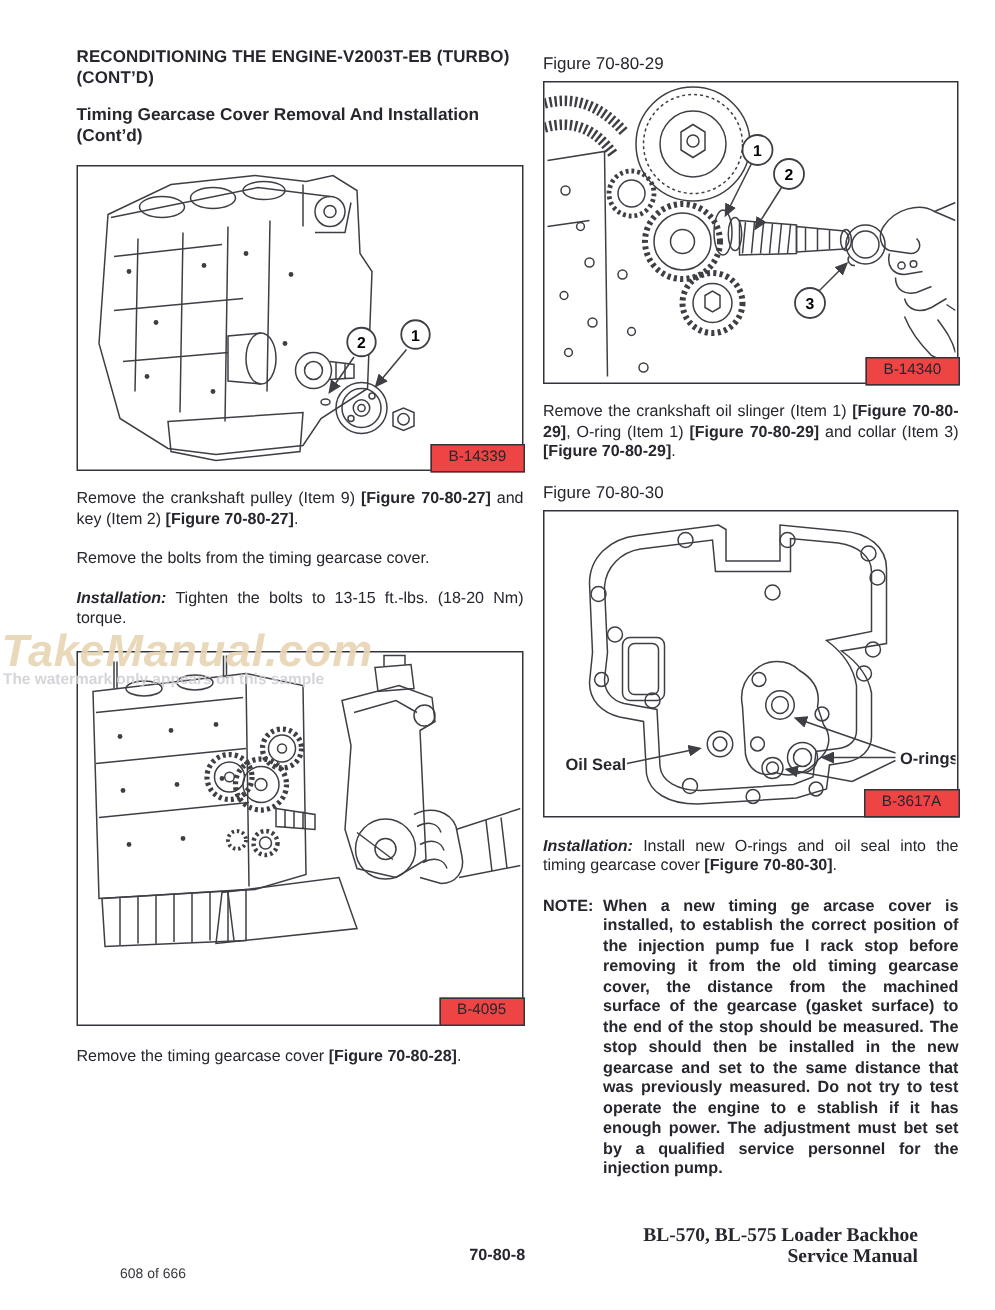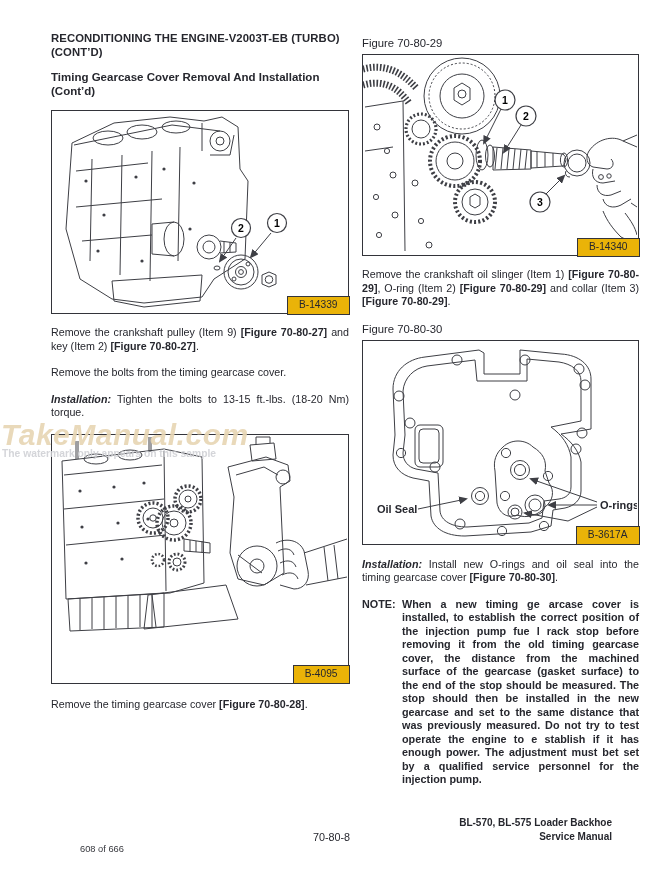--- a/index.html
+++ b/index.html
@@ -12,21 +12,21 @@
   .col-left  { left:25px;  top:31px; width:298px; }
   .col-right { left:336px; top:30px; width:277px; }
 
   .h1 { font-size:11.3px; line-height:14px; font-weight:bold; letter-spacing:.1px; margin-bottom:11px; }
   .h2 { font-size:11.5px; line-height:14px; font-weight:bold; margin-bottom:12px; }
   .figcap { font-size:11.3px; line-height:14px; font-weight:normal; margin-bottom:4px; }
 
   .figbox { position:relative; border:1.5px solid #33343a; background:#fff; margin-bottom:12px; }
   .figbox svg { display:block; }
   .refcode {
-    position:absolute; right:-1.5px; bottom:-1.5px; background:#eab308;
+    position:absolute; right:-1.5px; bottom:-1.5px; background:#ef4444;
     border:1.5px solid #33343a; font-size:10.2px; line-height:12px;
     padding:2px 11px 3px 11px; color:#26272e;
   }
 
   p.body { font-size:10.7px; line-height:13.5px; text-align:justify; margin-bottom:13px; color:#26272e; }
   p.body b { font-weight:bold; }
   .ital { font-style:italic; }
 
   .note { display:flex; font-weight:bold; font-size:10.8px; line-height:13.5px; }
   .note-label { width:40px; flex:none; }
@@ -34,22 +34,22 @@
 
   .watermark {
     position:absolute; left:1px; top:418px; z-index:6; pointer-events:none;
     font-size:30px; font-weight:bold; color:rgba(231,214,180,.92); letter-spacing:.5px;font-style:italic;
   }
   .watermark-sub {
     position:absolute; left:2px; top:448px; z-index:6; pointer-events:none;
     font-size:10.3px; font-weight:bold; color:rgba(205,206,210,.85);
   }
 
-  .footer-right { position:absolute; right:51px; top:816px; text-align:right; font-size:10px; line-height:14px; font-weight:bold; }
-  .footer-center{ position:absolute; left:0; width:663px; top:831px; text-align:center; font-size:10.8px; font-weight:normal; }
+  .footer-right { position:absolute; right:51px; top:816px; text-align:right; font-size:13px; line-height:14px; font-weight:bold;font-family:Liberation Serif, serif; }
+  .footer-center{ position:absolute; left:0; width:663px; top:831px; text-align:center; font-size:10.8px; font-weight:bold; }
   .footer-left  { position:absolute; left:80px; top:844px; font-size:9.3px; color:#36373d; }
 
   
   .art { stroke:#3e3f45; fill:none; stroke-width:1; }
   .callout circle { fill:#fff; stroke:#3e3f45; stroke-width:1.2; }
   .callout text { font-size:10.5px; font-weight:bold; text-anchor:middle; }
   .figlabel { font-size:11px; font-weight:bold; }
 </style>
 </head>
 <body>
@@ -280,21 +280,21 @@
           <text x="163" y="65">2</text>
       </g>
       <g class="callout">
         <circle cx="177" cy="147" r="10"></circle>
           <text x="177" y="151">3</text>
       </g>
     </svg>
     <div class="refcode">B-14340</div>
   </div>
 
-  <p class="body"><span>Remove the crankshaft oil slinger (Item 1) </span><b>[Figure 70-80-29]</b><span>, O-ring (Item 2) </span><b>[Figure 70-80-29]</b><span> and collar (Item 3) </span><b>[Figure 70-80-29]</b><span>.</span></p>
+  <p class="body"><span>Remove the crankshaft oil slinger (Item 1) </span><b>[Figure 70-80-29]</b><span>, O-ring (Item 1) </span><b>[Figure 70-80-29]</b><span> and collar (Item 3) </span><b>[Figure 70-80-29]</b><span>.</span></p>
 
   <div class="figcap">Figure 70-80-30</div>
 
   <div class="figbox" style="height:205px; margin-bottom:13px;">
     <svg width="274" height="202" viewBox="0 0 274 202">
       <defs>
           <marker id="m30" markerWidth="9" markerHeight="8" refX="7" refY="4" orient="auto">
             <path d="M0,0 L9,4 L0,8 Z" fill="#3e3f45"></path>
           </marker>
         </defs>

